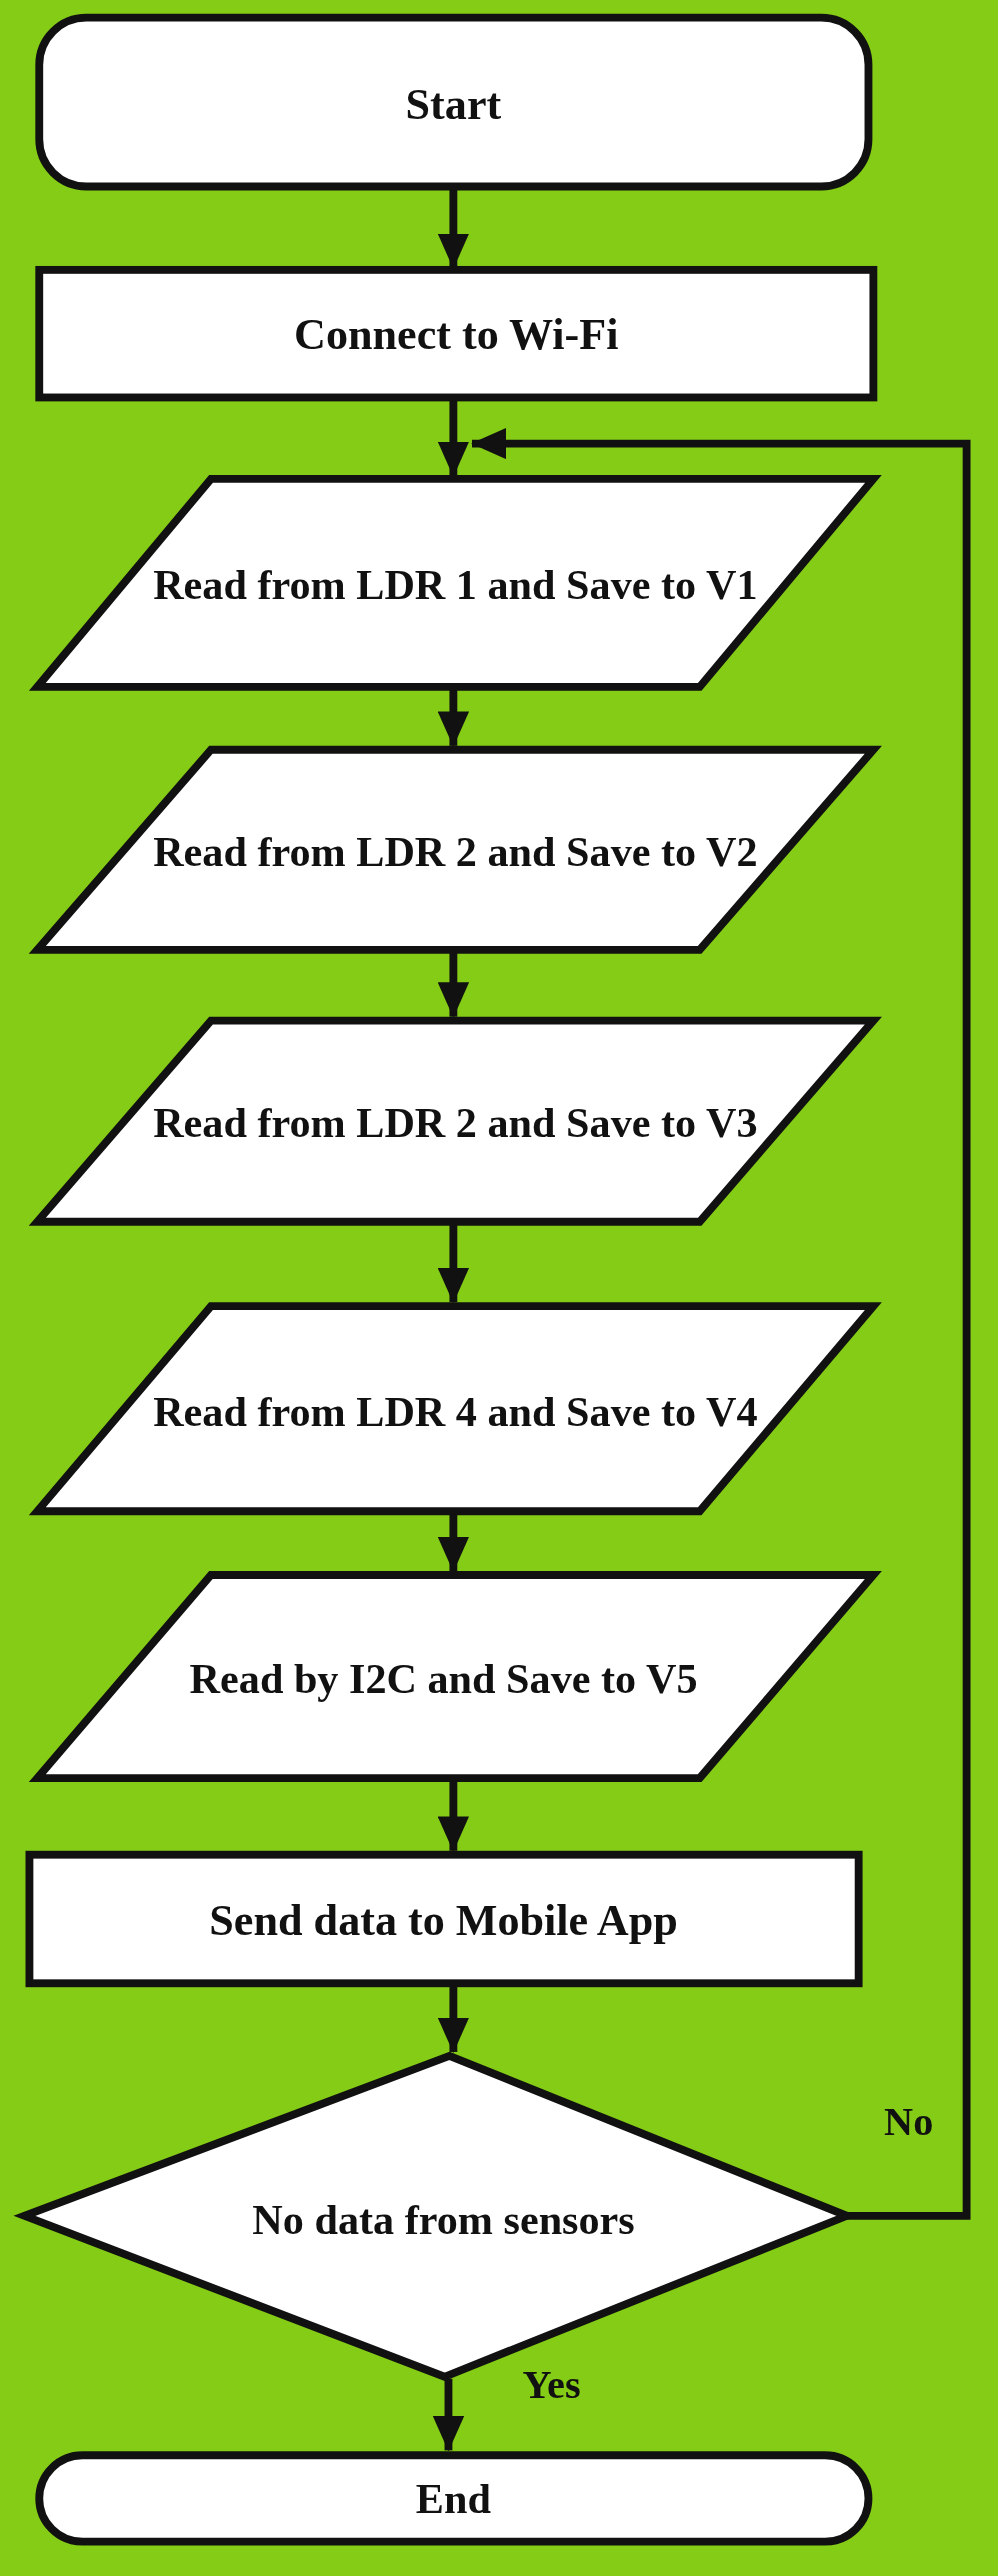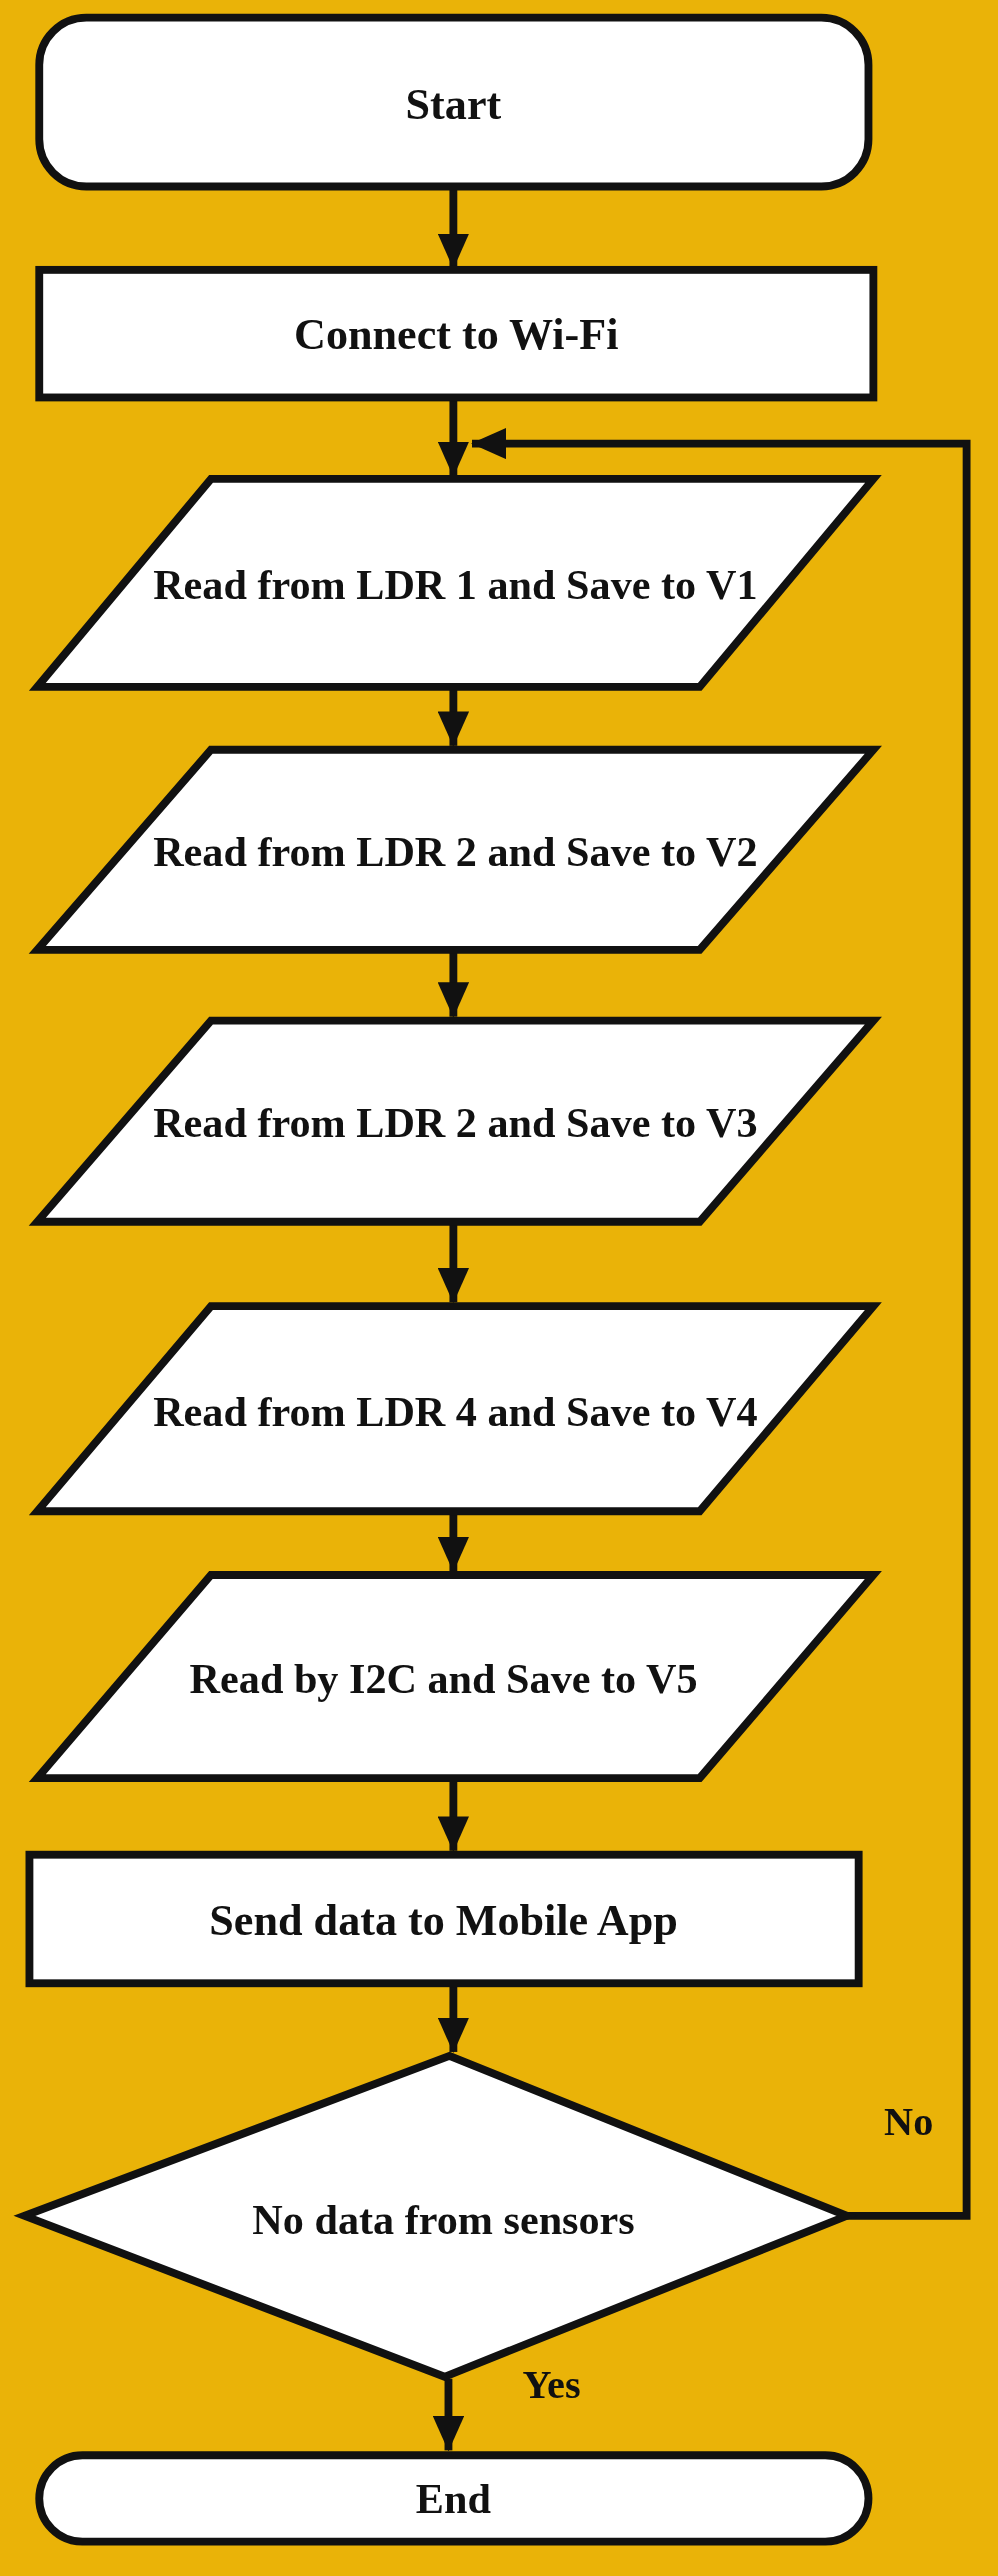--- a/index.html
+++ b/index.html
@@ -4,21 +4,21 @@
 <style>
   html, body {
     margin: 0;
     padding: 0;
     background: #ffffff;
   }
   .canvas {
     position: relative;
     width: 998px;
     height: 2576px;
-    background: #eab308;
+    background: #84cc16;
     overflow: hidden;
   }
   svg { display: block; width: 998px; height: 2576px; }
   .shape {
     fill: #ffffff;
     stroke: #111111;
     stroke-width: 8;
   }
   .edge {
     fill: none;

